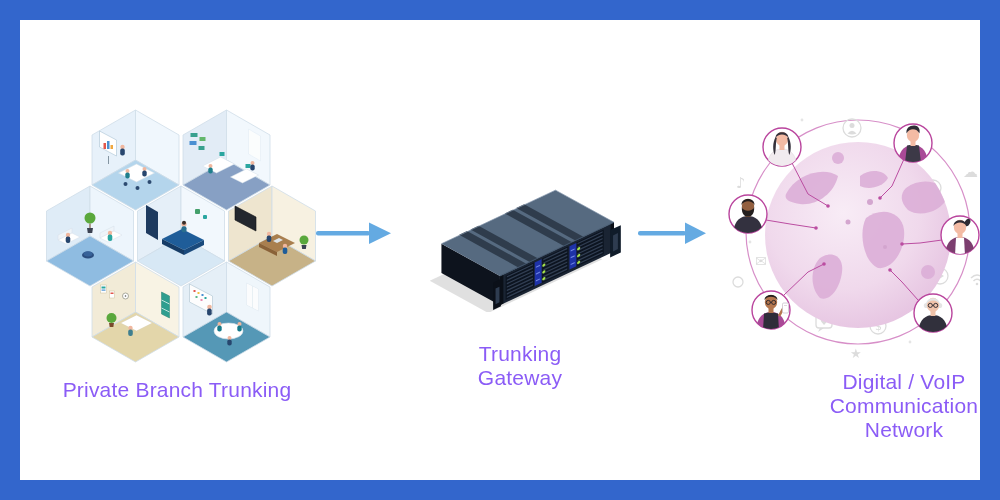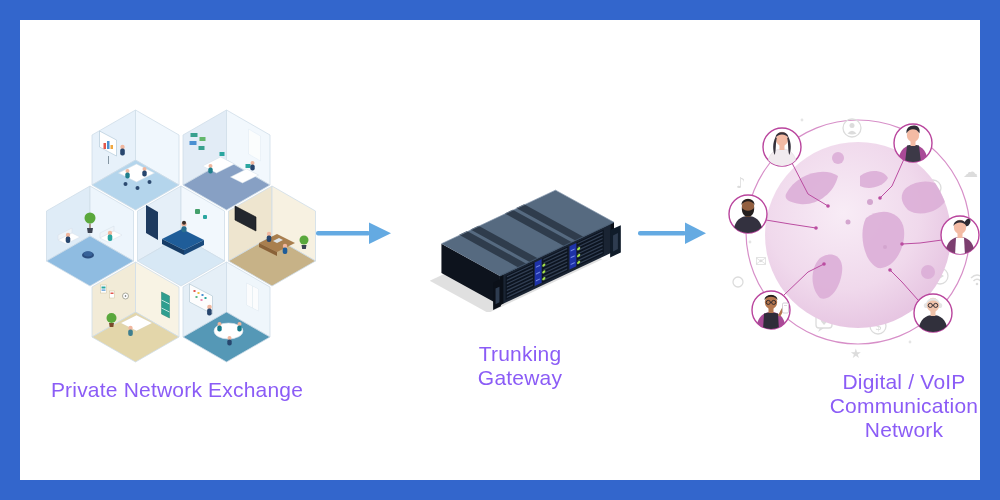--- a/index.html
+++ b/index.html
@@ -164,21 +164,21 @@
           <rect x="-19.4" y="-3.5" width="4.6" height="7" rx="2" fill="#27466e"></rect>
         <circle cx="-7" cy="12" r="2" fill="#f0b79e"></circle>
           <rect x="-9.2" y="13.5" width="4.4" height="6" rx="2" fill="#177a8a"></rect>
         <circle cx="3" cy="26" r="2" fill="#f0b79e"></circle>
           <rect x="0.8" y="27.5" width="4.4" height="6" rx="2" fill="#27466e"></rect>
         <circle cx="13" cy="12" r="2" fill="#f0b79e"></circle>
           <rect x="10.8" y="13.5" width="4.4" height="6" rx="2" fill="#177a8a"></rect>
       </g>
     </svg>
   </div>
-  <div class="node-label" style="left:17px;top:358px;width:280px;">Private Network Exchange</div>
+  <div class="node-label" style="left:17px;top:358px;width:280px;">Private Branch Trunking</div>
 
   <div class="abs" style="left:296px;top:201px;">
     <svg width="76" height="24" viewBox="0 0 76 24">
       <rect x="0" y="10" width="54" height="4.5" rx="2" fill="#64aae2"></rect>
       <polygon points="53,1.5 75,12.2 53,23" fill="#64aae2"></polygon>
     </svg>
   </div>
 
   <div class="abs" style="left:392px;top:136px;">
     <svg width="210" height="156" viewBox="0 0 215 160">

